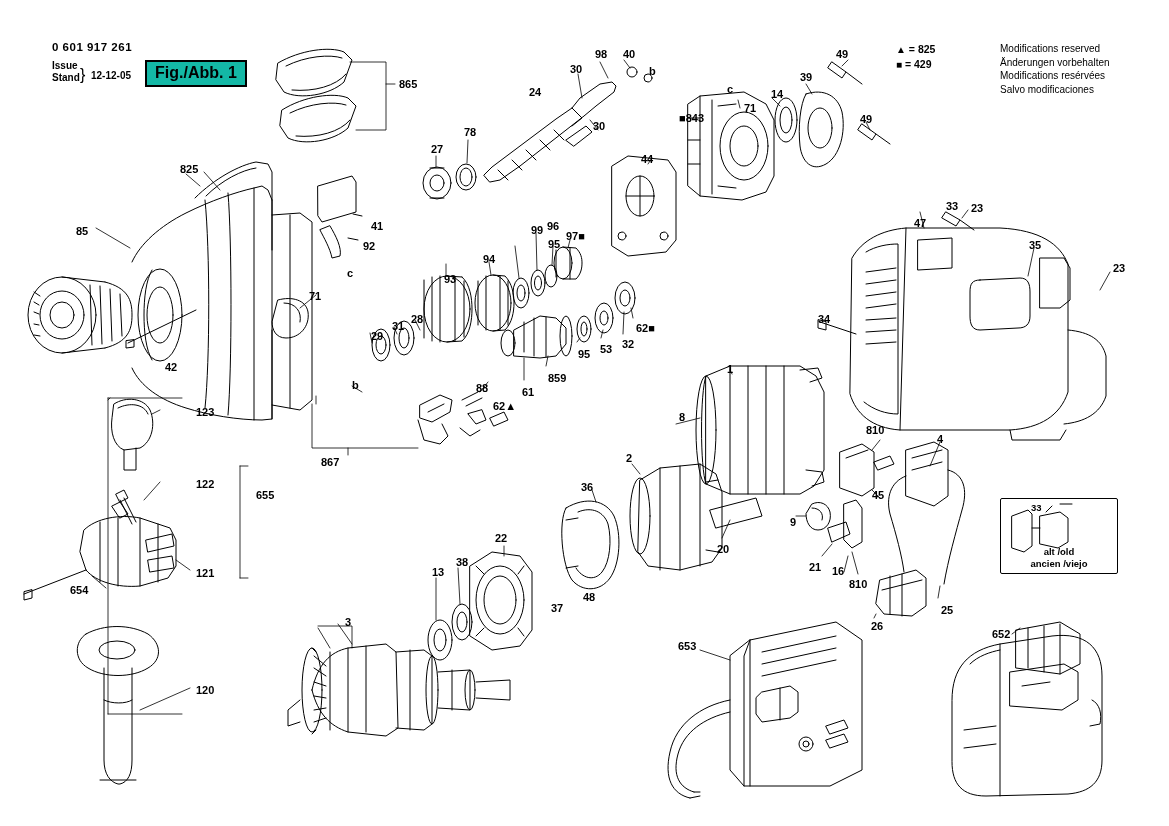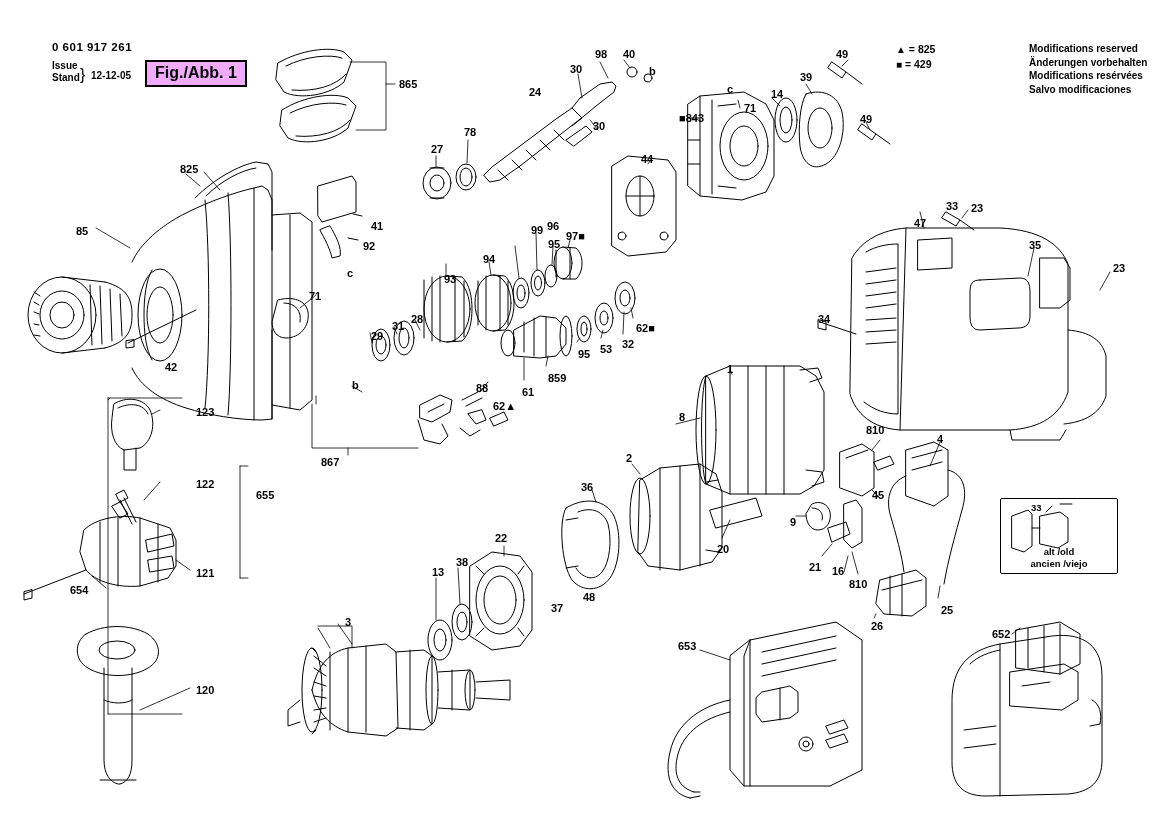--- a/index.html
+++ b/index.html
@@ -37,21 +37,21 @@
     font-size: 10px;
     font-weight: bold;
     line-height: 1.15;
   }
   .fig-box {
     position: absolute;
     border: 2px solid #000;
     padding: 2px 8px 3px 8px;
     font-size: 16px;
     font-weight: bold;
-    background: #f0abfc;
+    background: #14b8a6;
   }
   .legend {
     position: absolute;
     font-size: 10.5px;
     font-weight: bold;
     line-height: 1.35;
   }
   .notices {
     position: absolute;
     font-size: 10px;
@@ -443,21 +443,21 @@
     <div>
       <span class="tri">▲</span>
       <span>= 825</span>
     </div>
     <div>
       <span class="sq">■</span>
       <span>= 429</span>
     </div>
   </div>
 
-  <div class="notices" style="left:1029px; top:42px;font-weight:bold;">
+  <div class="notices" style="left:1000px; top:42px;">
     <div>Modifications reserved</div>
     <div>Änderungen vorbehalten</div>
     <div>Modifications resérvées</div>
     <div>Salvo modificaciones</div>
   </div>
 
 
   <div class="altbox" style="left:1000px; top:498px; width:116px; height:74px;">
     <div style="position:absolute; left:30px; top:3px;">33</div>
     <div style="position:absolute; left:0; right:0; bottom:16px;">alt /old</div>

